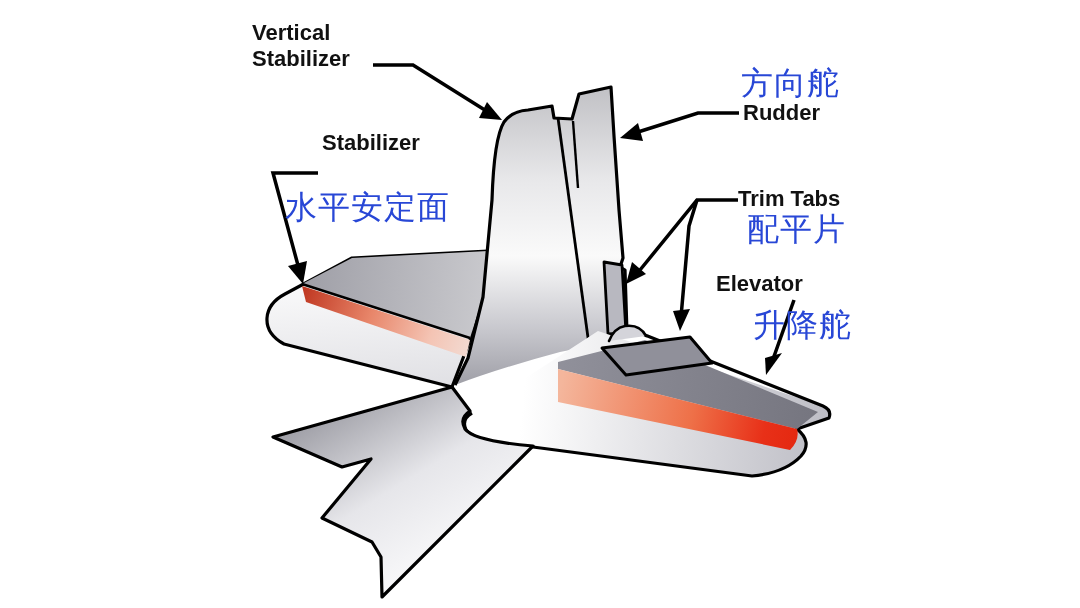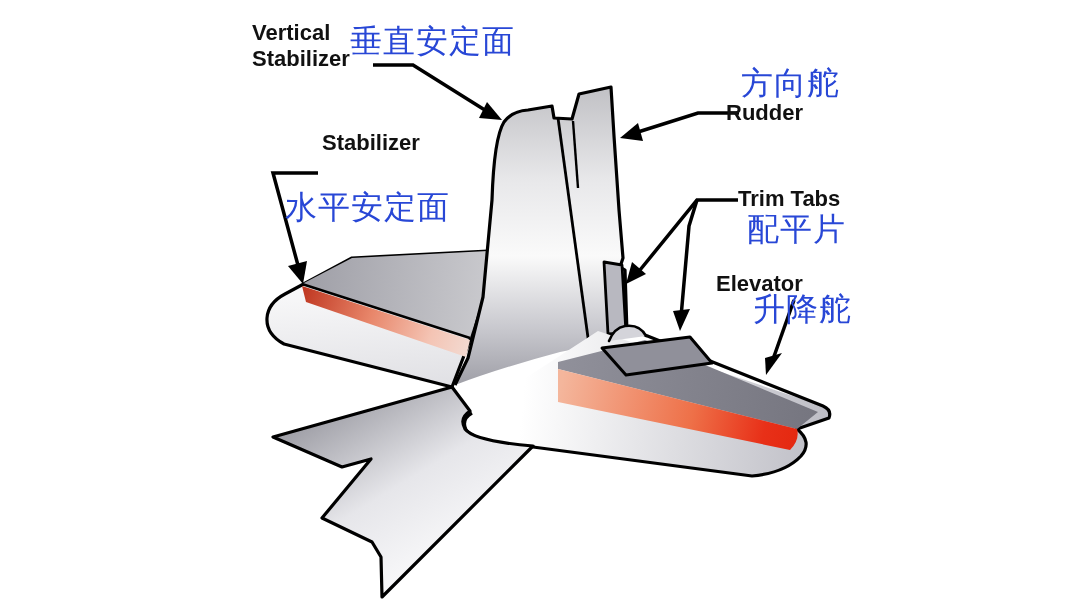--- a/index.html
+++ b/index.html
@@ -95,29 +95,28 @@
       <polygon points="626,284 632,262 646,274"></polygon>
       <polygon points="680,331 673,311 690,309"></polygon>
       <polygon points="766,375 765,358 782,353"></polygon>
     </g>
   </svg>
 
   <div class="lbl en" style="left:252px;top:20px;">
     <div>Vertical</div>
     <div>Stabilizer</div>
   </div>
-  <div class="lbl zh" style="left:350px;top:20px;">垂直安定面</div>
 
   <div class="lbl en en2" style="left:322px;top:127px;">
     <div>Stabilizer</div>
   </div>
   <div class="lbl zh" style="left:741px;top:62px;">方向舵</div>
 
   <div class="lbl zh" style="left:285px;top:186px;">水平安定面</div>
-  <div class="lbl en" style="left:726px;top:100px;">Rudder</div>
+  <div class="lbl en" style="left:743px;top:100px;">Rudder</div>
 
   <div class="lbl en" style="left:738px;top:186px;">Trim Tabs</div>
   <div class="lbl zh" style="left:747px;top:208px;">配平片</div>
 
   <div class="lbl en" style="left:716px;top:271px;">Elevator</div>
-  <div class="lbl zh" style="left:753px;top:288px;">升降舵</div>
+  <div class="lbl zh" style="left:753px;top:304px;">升降舵</div>
 
 </div>
 
 </body></html>

